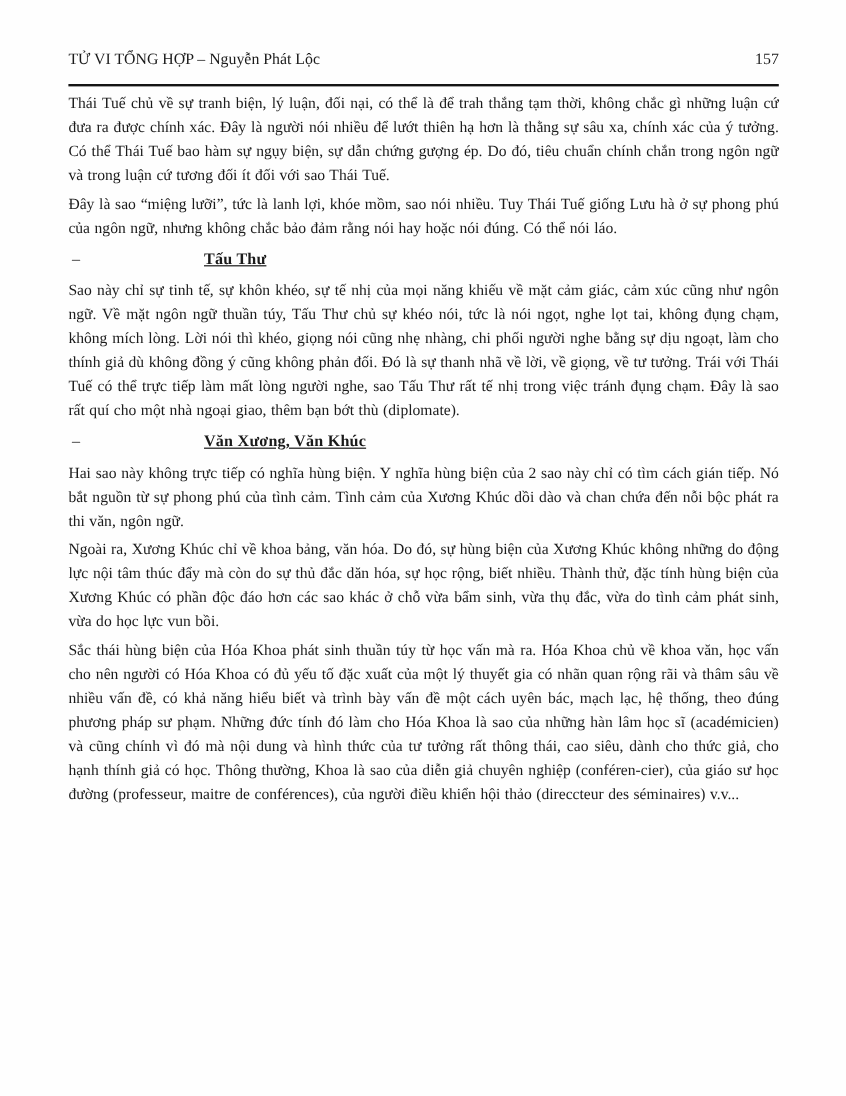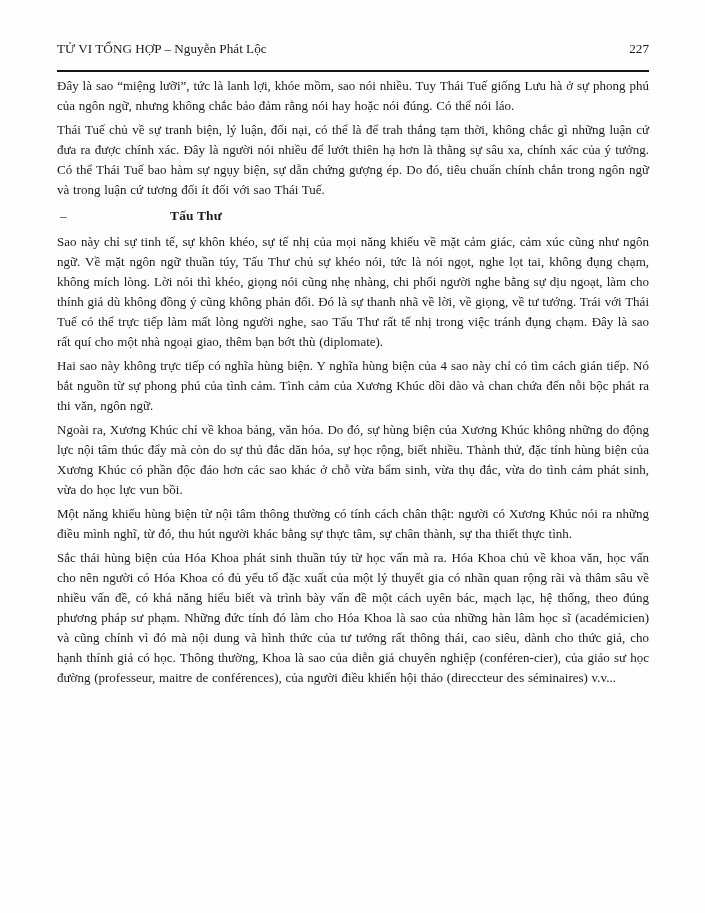--- a/index.html
+++ b/index.html
@@ -43,50 +43,53 @@
     font-size: 13.4px;
     line-height: 20px;
     white-space: nowrap;
   }
   .heading-dash {
     display: inline-block;
     width: 110px;
   }
   .heading-text {
     font-weight: bold;
+    text-decoration: underline;
     letter-spacing: 0.2px;
   }
 </style>
 </head>
 <body>
 
 <div class="page">
 
   <div class="header-row">
     <span>TỬ VI TỔNG HỢP – Nguyễn Phát Lộc</span>
-    <span>227</span>
+    <span>157</span>
   </div>
 
   <div class="header-rule"></div>
 
+  <p class="para">Thái Tuế chủ về sự tranh biện, lý luận, đối nại, có thể là để trah thắng tạm thời, không chắc gì những luận cứ đưa ra được chính xác. Đây là người nói nhiều để lướt thiên hạ hơn là thằng sự sâu xa, chính xác của ý tưởng. Có thể Thái Tuế bao hàm sự ngụy biện, sự dẫn chứng gượng ép. Do đó, tiêu chuẩn chính chắn trong ngôn ngữ và trong luận cứ tương đối ít đối với sao Thái Tuế.</p>
+
   <p class="para">Đây là sao “miệng lưỡi”, tức là lanh lợi, khóe mồm, sao nói nhiều. Tuy Thái Tuế giống Lưu hà ở sự phong phú của ngôn ngữ, nhưng không chắc bảo đảm rằng nói hay hoặc nói đúng. Có thể nói láo.</p>
-
-  <p class="para">Thái Tuế chủ về sự tranh biện, lý luận, đối nại, có thể là để trah thắng tạm thời, không chắc gì những luận cứ đưa ra được chính xác. Đây là người nói nhiều để lướt thiên hạ hơn là thằng sự sâu xa, chính xác của ý tưởng. Có thể Thái Tuế bao hàm sự ngụy biện, sự dẫn chứng gượng ép. Do đó, tiêu chuẩn chính chắn trong ngôn ngữ và trong luận cứ tương đối ít đối với sao Thái Tuế.</p>
 
   <div class="heading-row">
     <span class="heading-dash">–</span><span class="heading-text">Tấu Thư</span>
   </div>
 
   <p class="para">Sao này chỉ sự tinh tế, sự khôn khéo, sự tế nhị của mọi năng khiếu về mặt cảm giác, cảm xúc cũng như ngôn ngữ. Về mặt ngôn ngữ thuần túy, Tấu Thư chủ sự khéo nói, tức là nói ngọt, nghe lọt tai, không đụng chạm, không mích lòng. Lời nói thì khéo, giọng nói cũng nhẹ nhàng, chi phối người nghe bằng sự dịu ngoạt, làm cho thính giả dù không đồng ý cũng không phản đối. Đó là sự thanh nhã về lời, về giọng, về tư tưởng. Trái với Thái Tuế có thể trực tiếp làm mất lòng người nghe, sao Tấu Thư rất tế nhị trong việc tránh đụng chạm. Đây là sao rất quí cho một nhà ngoại giao, thêm bạn bớt thù (diplomate).</p>
 
+  <div class="heading-row">
+    <span class="heading-dash">–</span><span class="heading-text">Văn Xương, Văn Khúc</span>
+  </div>
 
-  <p class="para">Hai sao này không trực tiếp có nghĩa hùng biện. Y nghĩa hùng biện của 4 sao này chỉ có tìm cách gián tiếp. Nó bắt nguồn từ sự phong phú của tình cảm. Tình cảm của Xương Khúc dồi dào và chan chứa đến nỗi bộc phát ra thi văn, ngôn ngữ.</p>
+  <p class="para">Hai sao này không trực tiếp có nghĩa hùng biện. Y nghĩa hùng biện của 2 sao này chỉ có tìm cách gián tiếp. Nó bắt nguồn từ sự phong phú của tình cảm. Tình cảm của Xương Khúc dồi dào và chan chứa đến nỗi bộc phát ra thi văn, ngôn ngữ.</p>
 
   <p class="para">Ngoài ra, Xương Khúc chỉ về khoa bảng, văn hóa. Do đó, sự hùng biện của Xương Khúc không những  do động lực nội tâm thúc đẩy mà còn do sự thủ đắc dăn hóa, sự học rộng, biết nhiều. Thành thử, đặc tính hùng biện của Xương Khúc có phần độc đáo hơn các sao khác ở chỗ vừa bẩm sinh, vừa thụ đắc, vừa do tình cảm phát sinh, vừa do học lực vun bồi.</p>
 
-  <p class="para">Một năng khiếu hùng biện từ nội tâm thông thường có tính cách chân thật: người có Xương Khúc nói ra những điều mình nghĩ, từ đó, thu hút người khác bằng sự thực tâm, sự chân thành, sự tha thiết thực tình.</p>
 
 
   <p class="para">Sắc thái hùng biện của Hóa Khoa phát sinh thuần túy từ học vấn mà ra. Hóa Khoa chủ về khoa văn, học vấn cho nên người có Hóa Khoa có đủ yếu tố đặc xuất của một lý thuyết gia có nhãn quan rộng rãi và thâm sâu về nhiều vấn đề, có khả năng hiểu biết và trình bày vấn đề một cách uyên bác, mạch lạc, hệ thống, theo đúng phương pháp sư phạm. Những đức tính đó làm cho Hóa Khoa là sao của những hàn lâm học sĩ (académicien) và cũng chính vì đó mà nội dung và hình thức của tư tưởng rất thông thái, cao siêu, dành cho thức giả, cho hạnh thính giả có học. Thông thường, Khoa là sao của diễn giả chuyên nghiệp (conféren-cier), của giáo sư học đường (professeur, maitre de conférences), của người điều khiển hội thảo (direccteur des séminaires) v.v...</p>
 
 
 
 </div>
 
 </body></html>

